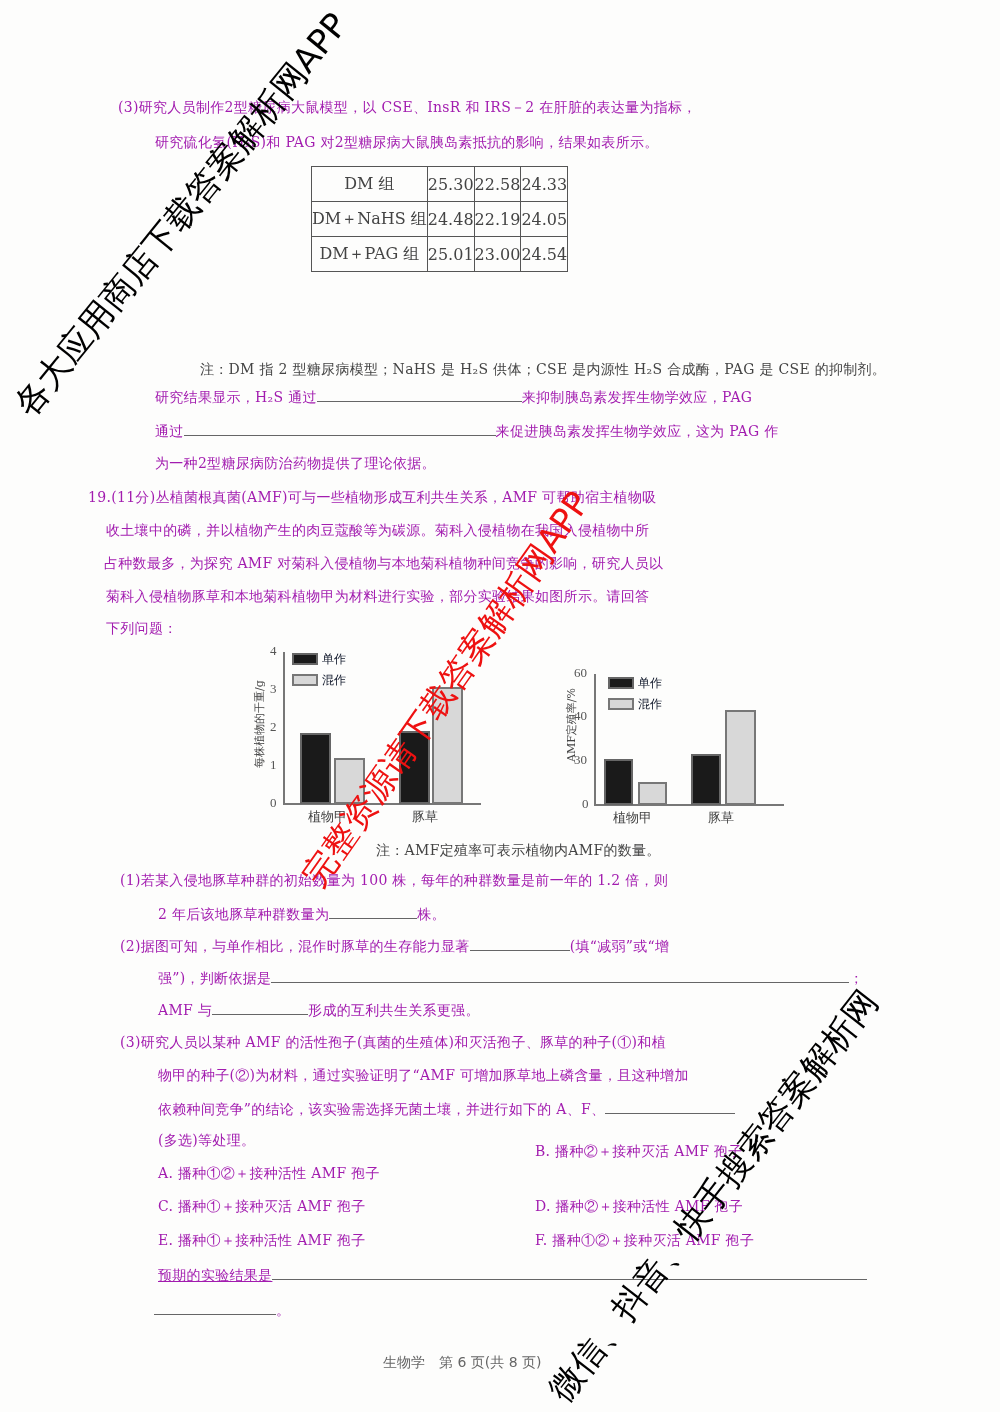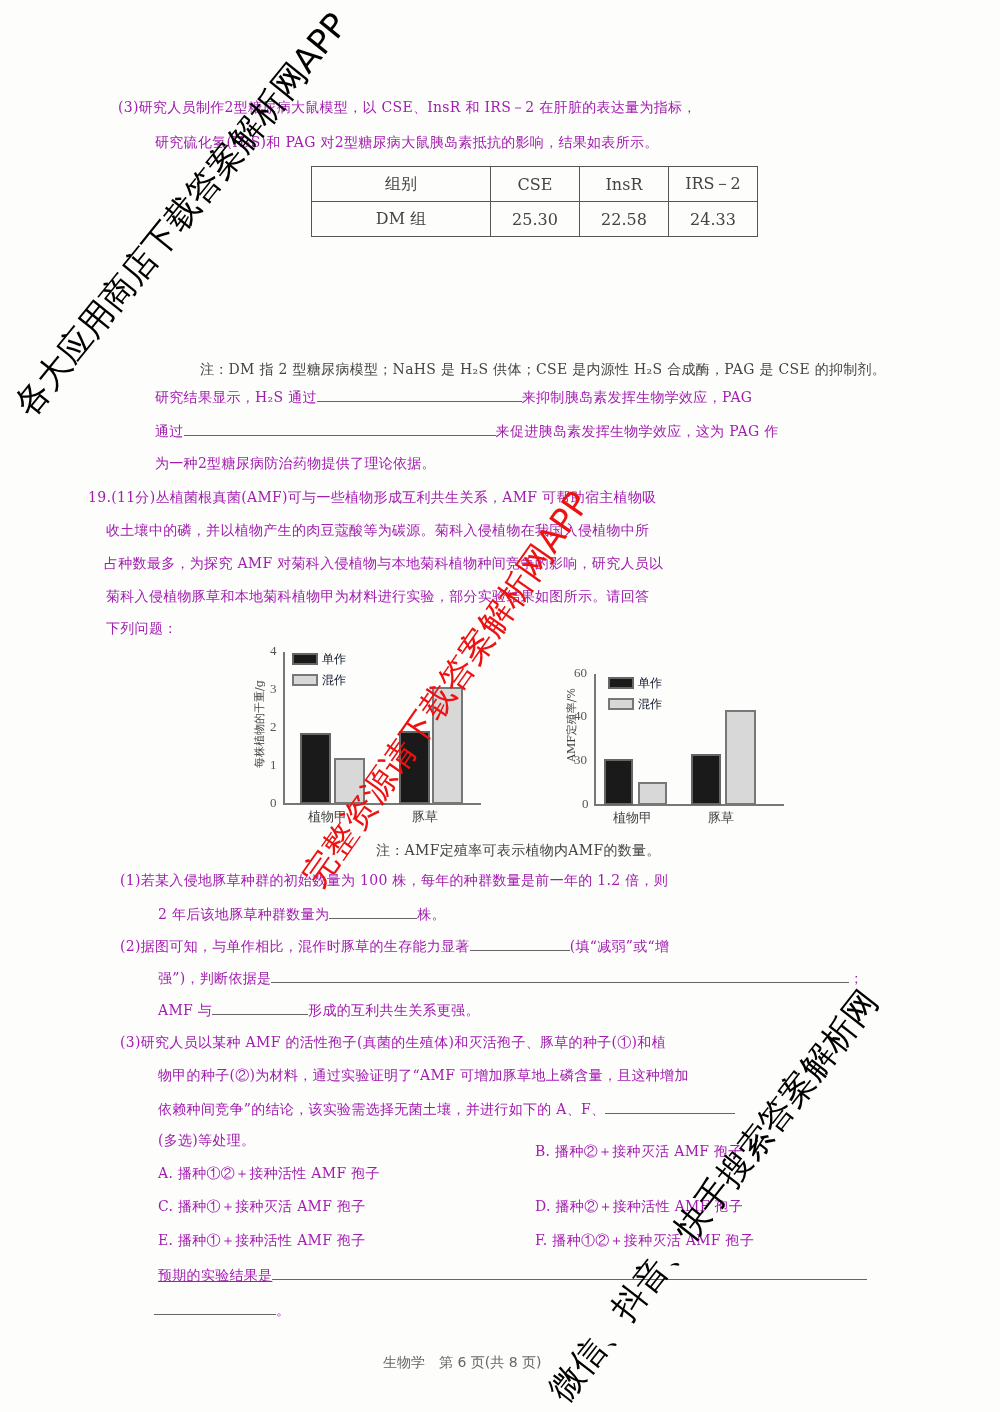--- a/index.html
+++ b/index.html
@@ -33,31 +33,37 @@
   .footer { position:absolute; font-size:14px; color:#666; font-family:"DejaVu Sans", sans-serif; }
 </style>
 </head>
 <body>
 
 <div class="line" style="left:118px;top:96px;">(3)研究人员制作2型糖尿病大鼠模型，以 CSE、InsR 和 IRS－2 在肝脏的表达量为指标，</div>
 <div class="line" style="left:155px;top:131px;">研究硫化氢(H₂S)和 PAG 对2型糖尿病大鼠胰岛素抵抗的影响，结果如表所示。</div>
 
 <table class="data">
   <tbody>
-      <tr>
-    <td style="width:178px">组别</td>
-    <td style="width:88px">CSE</td>
-    <td style="width:88px">InsR</td>
-    <td style="width:88px">IRS－2</td>
-  </tr>
   <tr>
     <td>DM 组</td>
     <td>25.30</td>
     <td>22.58</td>
     <td>24.33</td>
+  </tr>
+  <tr>
+    <td>DM＋NaHS 组</td>
+    <td>24.48</td>
+    <td>22.19</td>
+    <td>24.05</td>
+  </tr>
+  <tr>
+    <td>DM＋PAG 组</td>
+    <td>25.01</td>
+    <td>23.00</td>
+    <td>24.54</td>
   </tr>
 </tbody>
   </table>
 
 <div class="line note" style="left:200px;top:358px;">注：DM 指 2 型糖尿病模型；NaHS 是 H₂S 供体；CSE 是内源性 H₂S 合成酶，PAG 是 CSE 的抑制剂。</div>
 
 <div class="line" style="left:155px;top:385px;">
   <span>研究结果显示，H₂S 通过</span><span class="blank" style="width:205px"></span><span>来抑制胰岛素发挥生物学效应，PAG</span>
 </div>
 <div class="line" style="left:155px;top:419px;">

